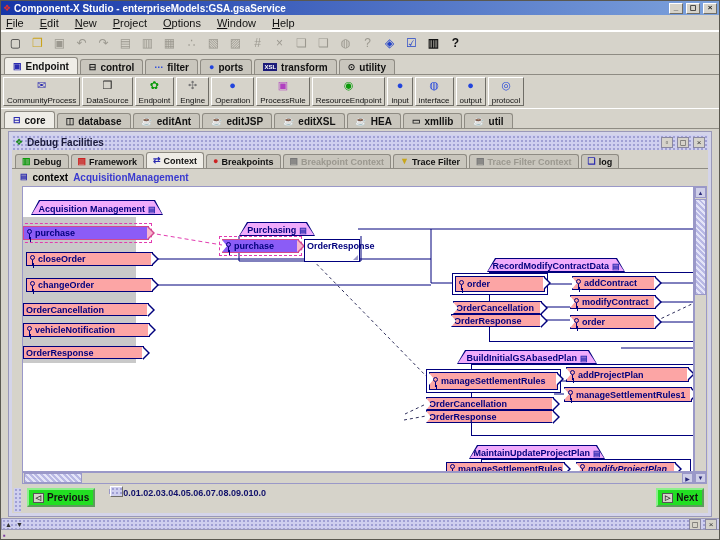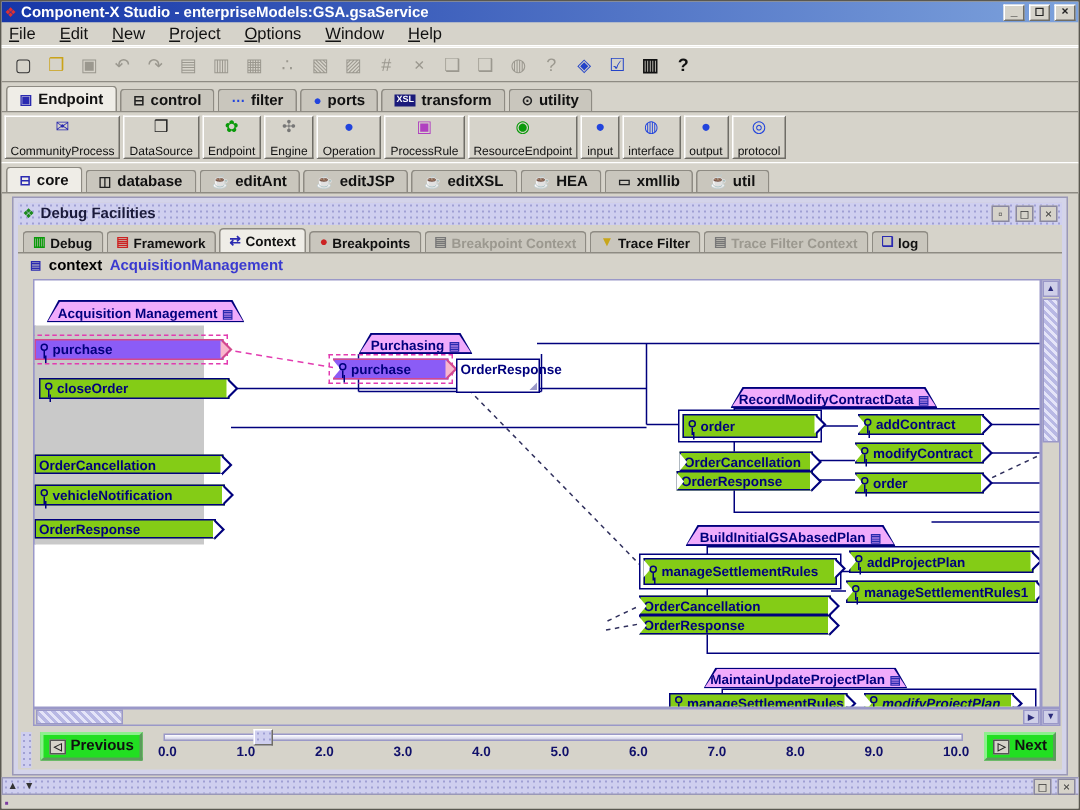--- a/index.html
+++ b/index.html
@@ -46,21 +46,21 @@
   .dtab.sel{height:16px;}
   .dtab.off{color:#9b988f;}
   .ctxrow{height:16px;display:flex;align-items:center;gap:5px;padding:1px 8px;font-size:10px;font-weight:bold;}
   .ctxval{color:#3a3ad0;}
   
   .cwrap{margin:1px 0 0 10px;display:grid;grid-template-columns:672px 13px;grid-template-rows:286px 12px;}
   .canvas{position:relative;background:#fff;border:1px solid #9a98c8;overflow:hidden;}
   .wires{position:absolute;left:0;top:0;z-index:1;}
   .band{position:absolute;z-index:2;background:#c9c9c9;}
   .grect{position:absolute;z-index:2;border:1px solid #00007d;}
-  .abox{position:absolute;z-index:3;background:#84cc16;border:1px solid #00007d;color:#00007d;font-size:9px;font-weight:bold;display:flex;align-items:center;padding:0 2px;white-space:nowrap;}
+  .abox{position:absolute;z-index:3;background:#fca5a5;border:1px solid #00007d;color:#00007d;font-size:9px;font-weight:bold;display:flex;align-items:center;padding:0 2px;white-space:nowrap;}
   .abox::before{content:"";position:absolute;right:-7px;top:-1px;width:0;height:0;border-top:7px solid transparent;border-bottom:7px solid transparent;border-left:7px solid #00007d;}
   .abox::after{content:"";position:absolute;right:-5px;top:0;width:0;height:0;border-top:6px solid transparent;border-bottom:6px solid transparent;border-left:6px solid #fff;}
   .pink{background:#8b5cf6;border-color:#d2488e;}
   .pink::before{border-left-color:#d2488e;}
   .pink::after{border-left-color:#f8b7cd;}
   .msel{outline:1px dashed #e23bb0;outline-offset:2px;}
   .dbl{box-shadow:0 0 0 2px #fff,0 0 0 3px #00007d;}
   .nt{position:absolute;left:-1px;top:0;width:0;height:0;border-top:6px solid transparent;border-bottom:6px solid transparent;border-left:5px solid #fff;}
   .key{width:5px;height:5px;border:1px solid #00007d;border-radius:50%;display:inline-block;margin:0 3px 4px 1px;position:relative;flex:0 0 auto;}
   .key::after{content:"";position:absolute;top:4px;left:1px;width:1px;height:5px;background:#00007d;box-shadow:1px 3px 0 0 #00007d;}
@@ -70,21 +70,21 @@
   .rbox{position:absolute;z-index:3;background:#fff;border:1px solid #00007d;color:#00007d;font-size:9px;font-weight:bold;display:flex;align-items:flex-start;padding:1px 2px;}
   .rbox::after{content:"";position:absolute;right:1px;bottom:1px;width:0;height:0;border-bottom:5px solid #9a98c8;border-left:5px solid transparent;}
   .sb{background:#d6d3ca;border:1px solid #9a98c8;position:relative;}
   .sb-btn{position:absolute;background:#cfcfe8;border:1px solid #9a98c8;color:#2a2a7a;font-size:6px;display:flex;align-items:center;justify-content:center;}
   .hatch{background:repeating-linear-gradient(45deg,#b8b8e4 0 2px,#e4e4f8 2px 4px);border:1px solid #9a98c8;position:absolute;}
   
   .footer{display:flex;align-items:flex-start;gap:6px;padding:4px 4px 0 2px;}
   .texture{width:7px;height:24px;}
   .gbtn{background:#22df22;border:2px outset #8cf08c;font-size:10px;font-weight:bold;color:#111;display:flex;align-items:center;gap:3px;padding:1px 4px;height:19px;white-space:nowrap;}
   .gi{width:11px;height:10px;background:#d6d3ca;border:1px solid #555;font-size:7px;display:flex;align-items:center;justify-content:center;color:#222;}
-  .slider{flex:1;display:flex;flex-direction:column;min-width:0;}
+  .slider{flex:1;display:flex;min-width:0;}
   .track{height:5px;border:1px solid #9a98c8;background:linear-gradient(#ffffff,#cfcfe8);position:relative;margin:1px 8px 2px 8px;}
   .sthumb{position:absolute;left:11%;top:-4px;width:13px;height:11px;border:1px solid;border-color:#fff #6f6d66 #6f6d66 #fff;}
   .ticks{display:flex;justify-content:space-between;font-size:9px;font-weight:bold;color:#10106a;padding:0 4px;}
   
   .strip1{position:absolute;left:0;top:517px;width:720px;height:12px;border:1px solid #9a98b8;display:flex;align-items:center;gap:4px;padding:0 3px;}
   .s1i{font-size:7px;line-height:7px;color:#333;}
   .strip2{position:absolute;left:0;top:529px;width:720px;height:11px;background:#d6d3ca;display:flex;align-items:center;padding:0 2px;}
   .s2i{font-size:8px;line-height:8px;color:#7a3aa0;}
   .spacer{flex:1;}
 </style>
@@ -311,20 +311,24 @@
             </span>
         </div>
         <div class="abox pink msel" style="left:0;top:39px;width:126px;height:14px;">
           <span class="key"></span>
             <span>purchase</span>
         </div>
         <div class="abox" style="left:3px;top:65px;width:127px;height:14px;">
           <span class="key"></span>
             <span>closeOrder</span>
         </div>
+        <div class="abox" style="left:3px;top:91px;width:127px;height:14px;">
+          <span class="key"></span>
+            <span>changeOrder</span>
+        </div>
         <div class="abox" style="left:0;top:116px;width:126px;height:13px;">
           <span>OrderCancellation</span>
         </div>
         <div class="abox" style="left:0;top:136px;width:127px;height:14px;">
           <span class="key"></span>
             <span>vehicleNotification</span>
         </div>
         <div class="abox" style="left:0;top:159px;width:121px;height:13px;">
           <span>OrderResponse</span>
         </div>

